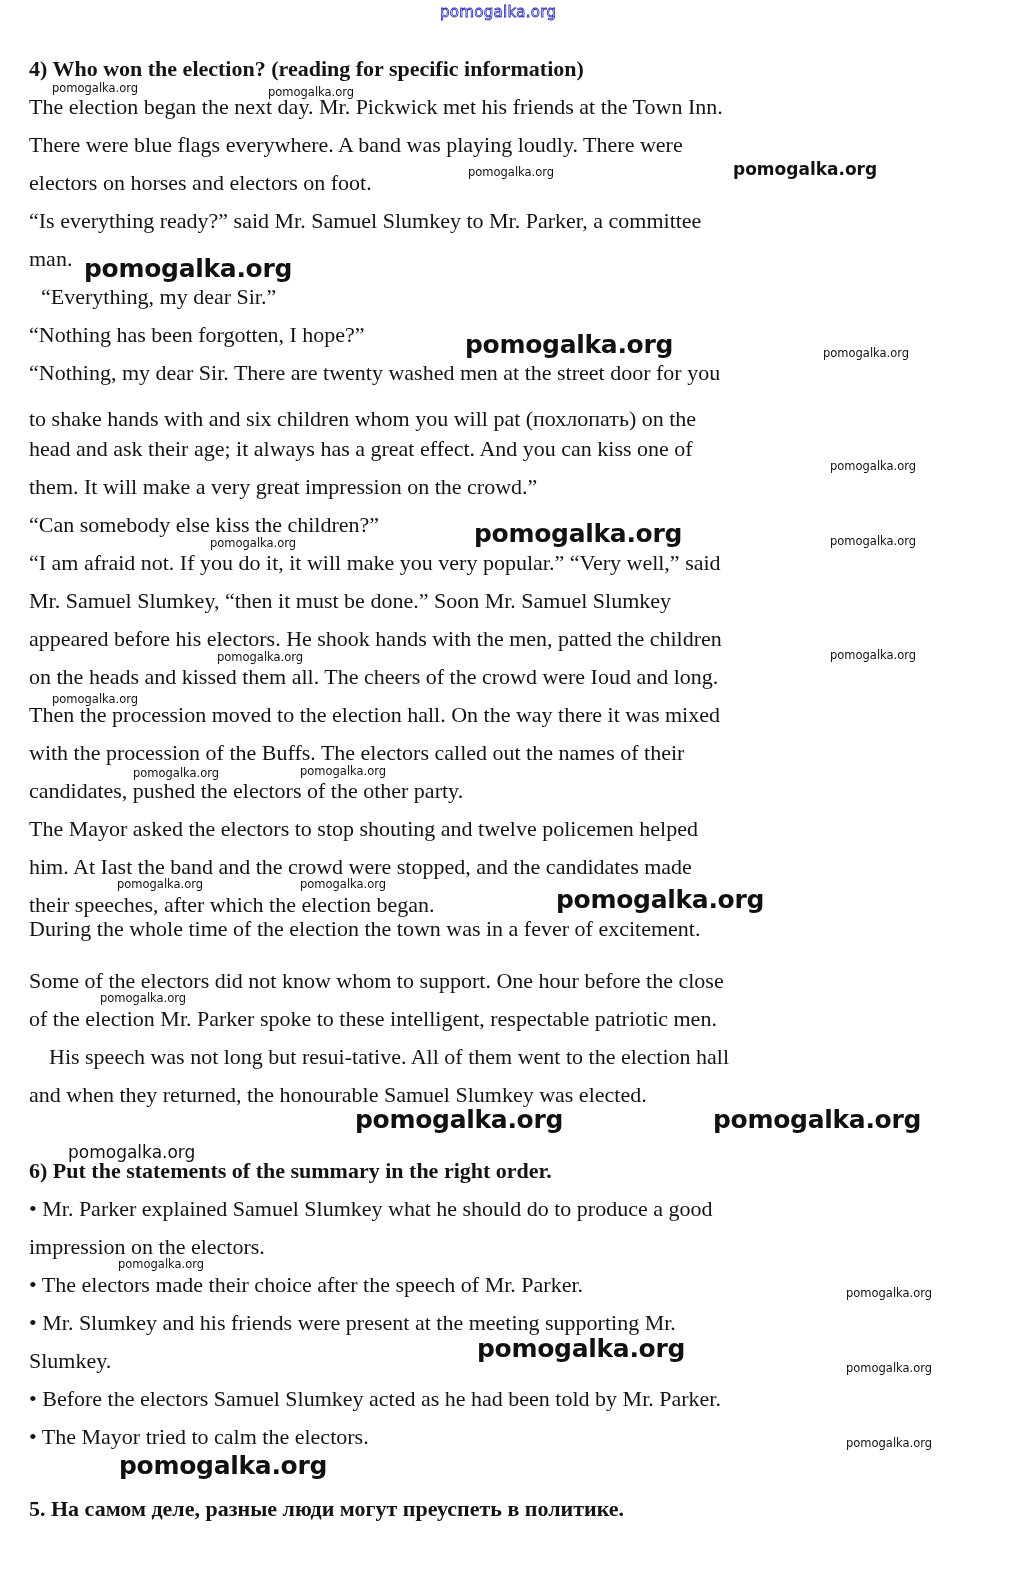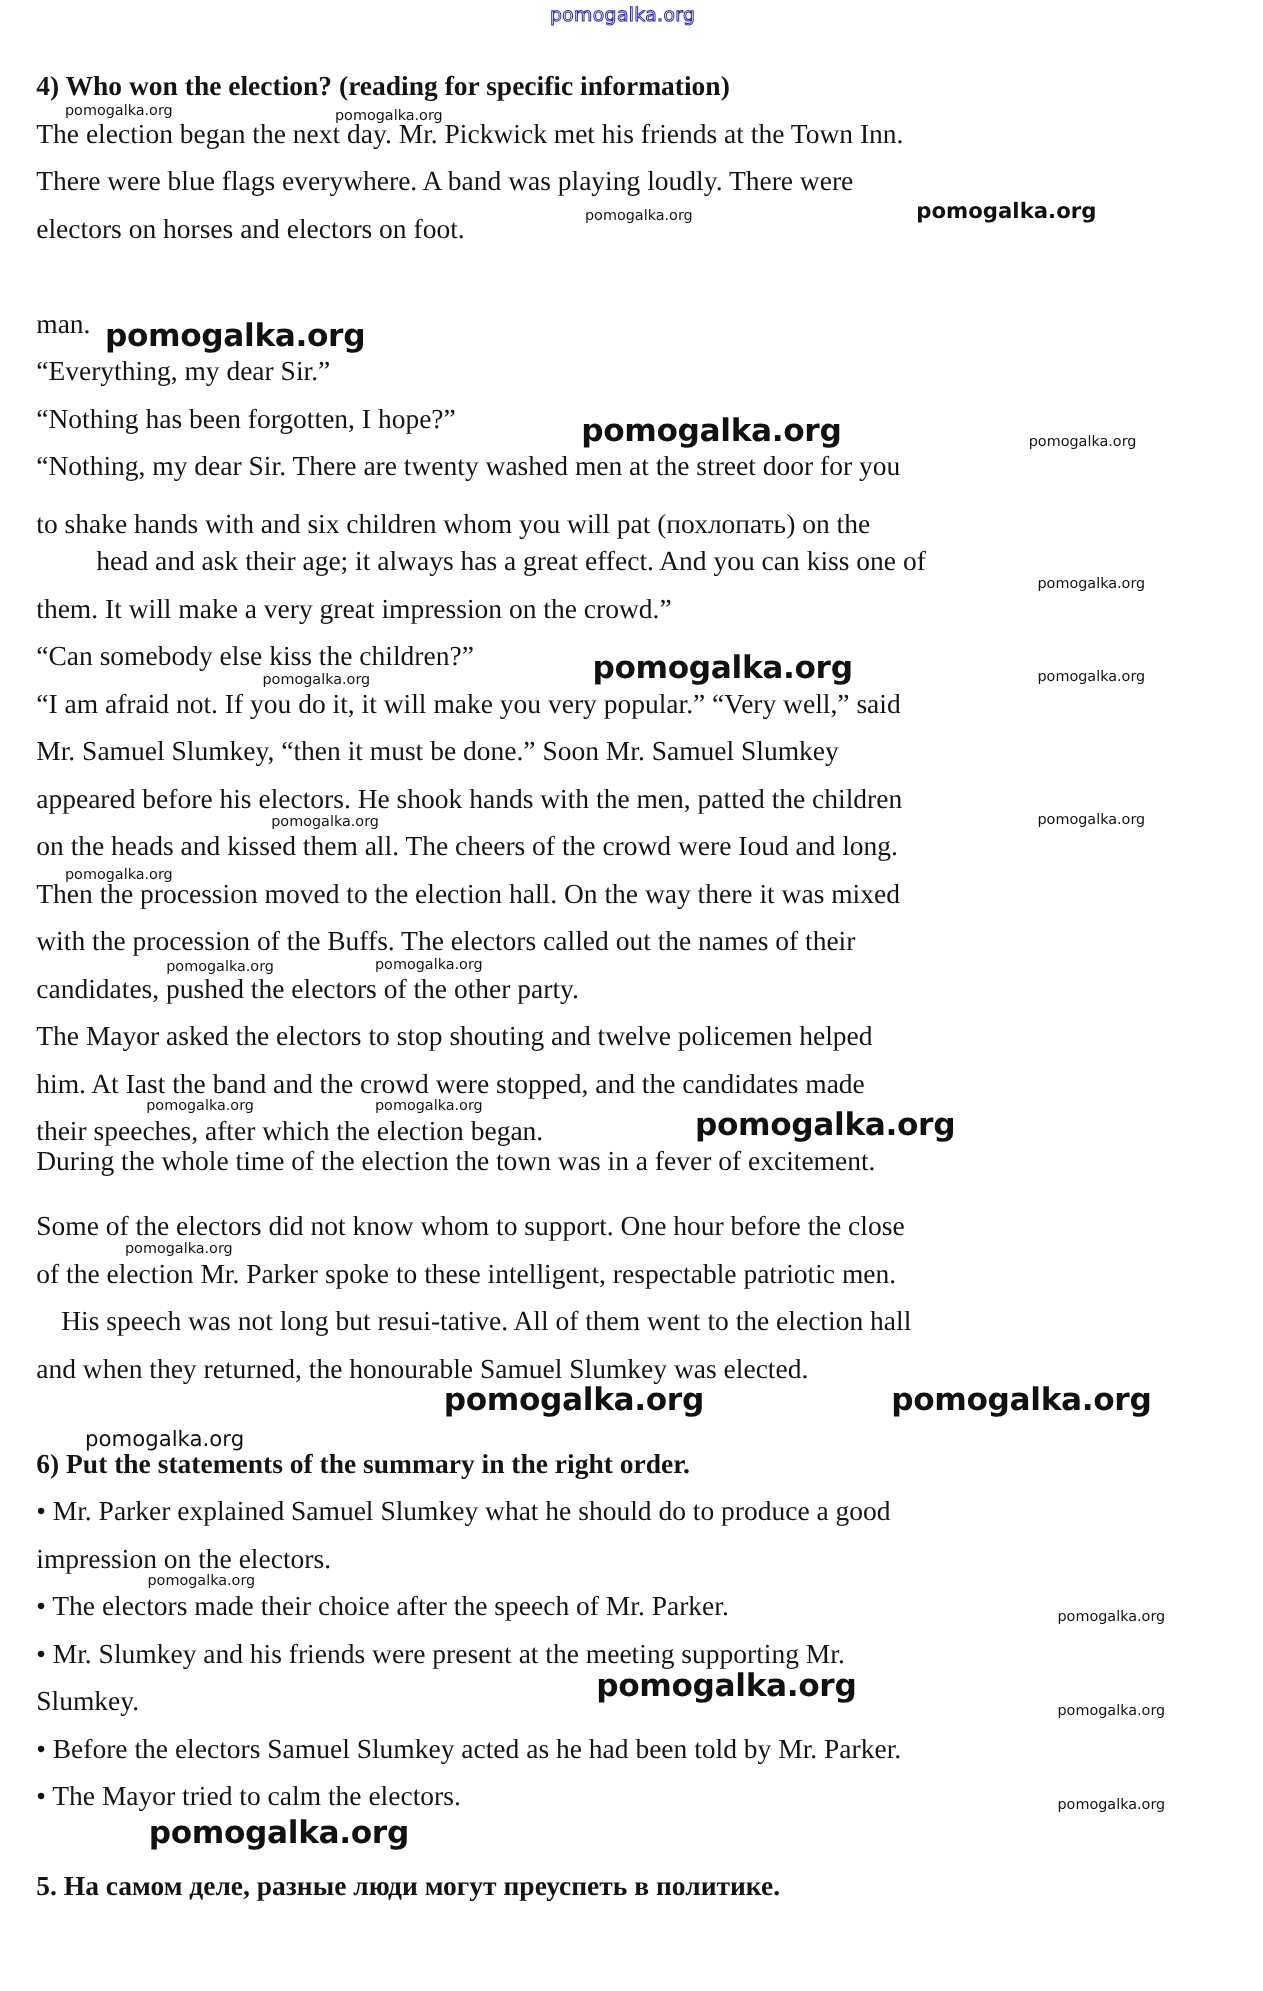--- a/index.html
+++ b/index.html
@@ -29,26 +29,27 @@
 <body>
 
 <div class="page">
 
   <div class="topwm">pomogalka.org</div>
 
   <div class="line h" style="top:58px;">4) Who won the election? (reading for specific information)</div>
   <div class="line" style="top:96px;">The election began the next day. Mr. Pickwick met his friends at the Town Inn.</div>
   <div class="line" style="top:134px;">There were blue flags everywhere. A band was playing loudly. There were</div>
   <div class="line" style="top:172px;">electors on horses and electors on foot.</div>
+  <div class="line" style="top:210px;">“Is everything ready?” said Mr. Samuel Slumkey to Mr. Parker, a committee</div>
   <div class="line" style="top:248px;">man.</div>
-  <div class="line" style="top:286px;">“Everything, my dear Sir.”</div>
+  <div class="line" style="top:286px;margin-left:12px;">“Everything, my dear Sir.”</div>
   <div class="line" style="top:324px;">“Nothing has been forgotten, I hope?”</div>
   <div class="line" style="top:362px;">“Nothing, my dear Sir. There are twenty washed men at the street door for you</div>
   <div class="line" style="top:408px;">to shake hands with and six children whom you will pat (похлопать) on the</div>
-  <div class="line" style="top:438px;margin-left:48px;">head and ask their age; it always has a great effect. And you can kiss one of</div>
+  <div class="line" style="top:438px;">head and ask their age; it always has a great effect. And you can kiss one of</div>
   <div class="line" style="top:476px;">them. It will make a very great impression on the crowd.”</div>
   <div class="line" style="top:514px;">“Can somebody else kiss the children?”</div>
   <div class="line" style="top:552px;">“I am afraid not. If you do it, it will make you very popular.” “Very well,” said</div>
   <div class="line" style="top:590px;">Mr. Samuel Slumkey, “then it must be done.” Soon Mr. Samuel Slumkey</div>
   <div class="line" style="top:628px;text-align:right;">appeared before his electors. He shook hands with the men, patted the children</div>
   <div class="line" style="top:666px;">on the heads and kissed them all. The cheers of the crowd were Ioud and long.</div>
   <div class="line" style="top:704px;">Then the procession moved to the election hall. On the way there it was mixed</div>
   <div class="line" style="top:742px;">with the procession of the Buffs. The electors called out the names of their</div>
   <div class="line" style="top:780px;">candidates, pushed the electors of the other party.</div>
   <div class="line" style="top:818px;">The Mayor asked the electors to stop shouting and twelve policemen helped</div>

